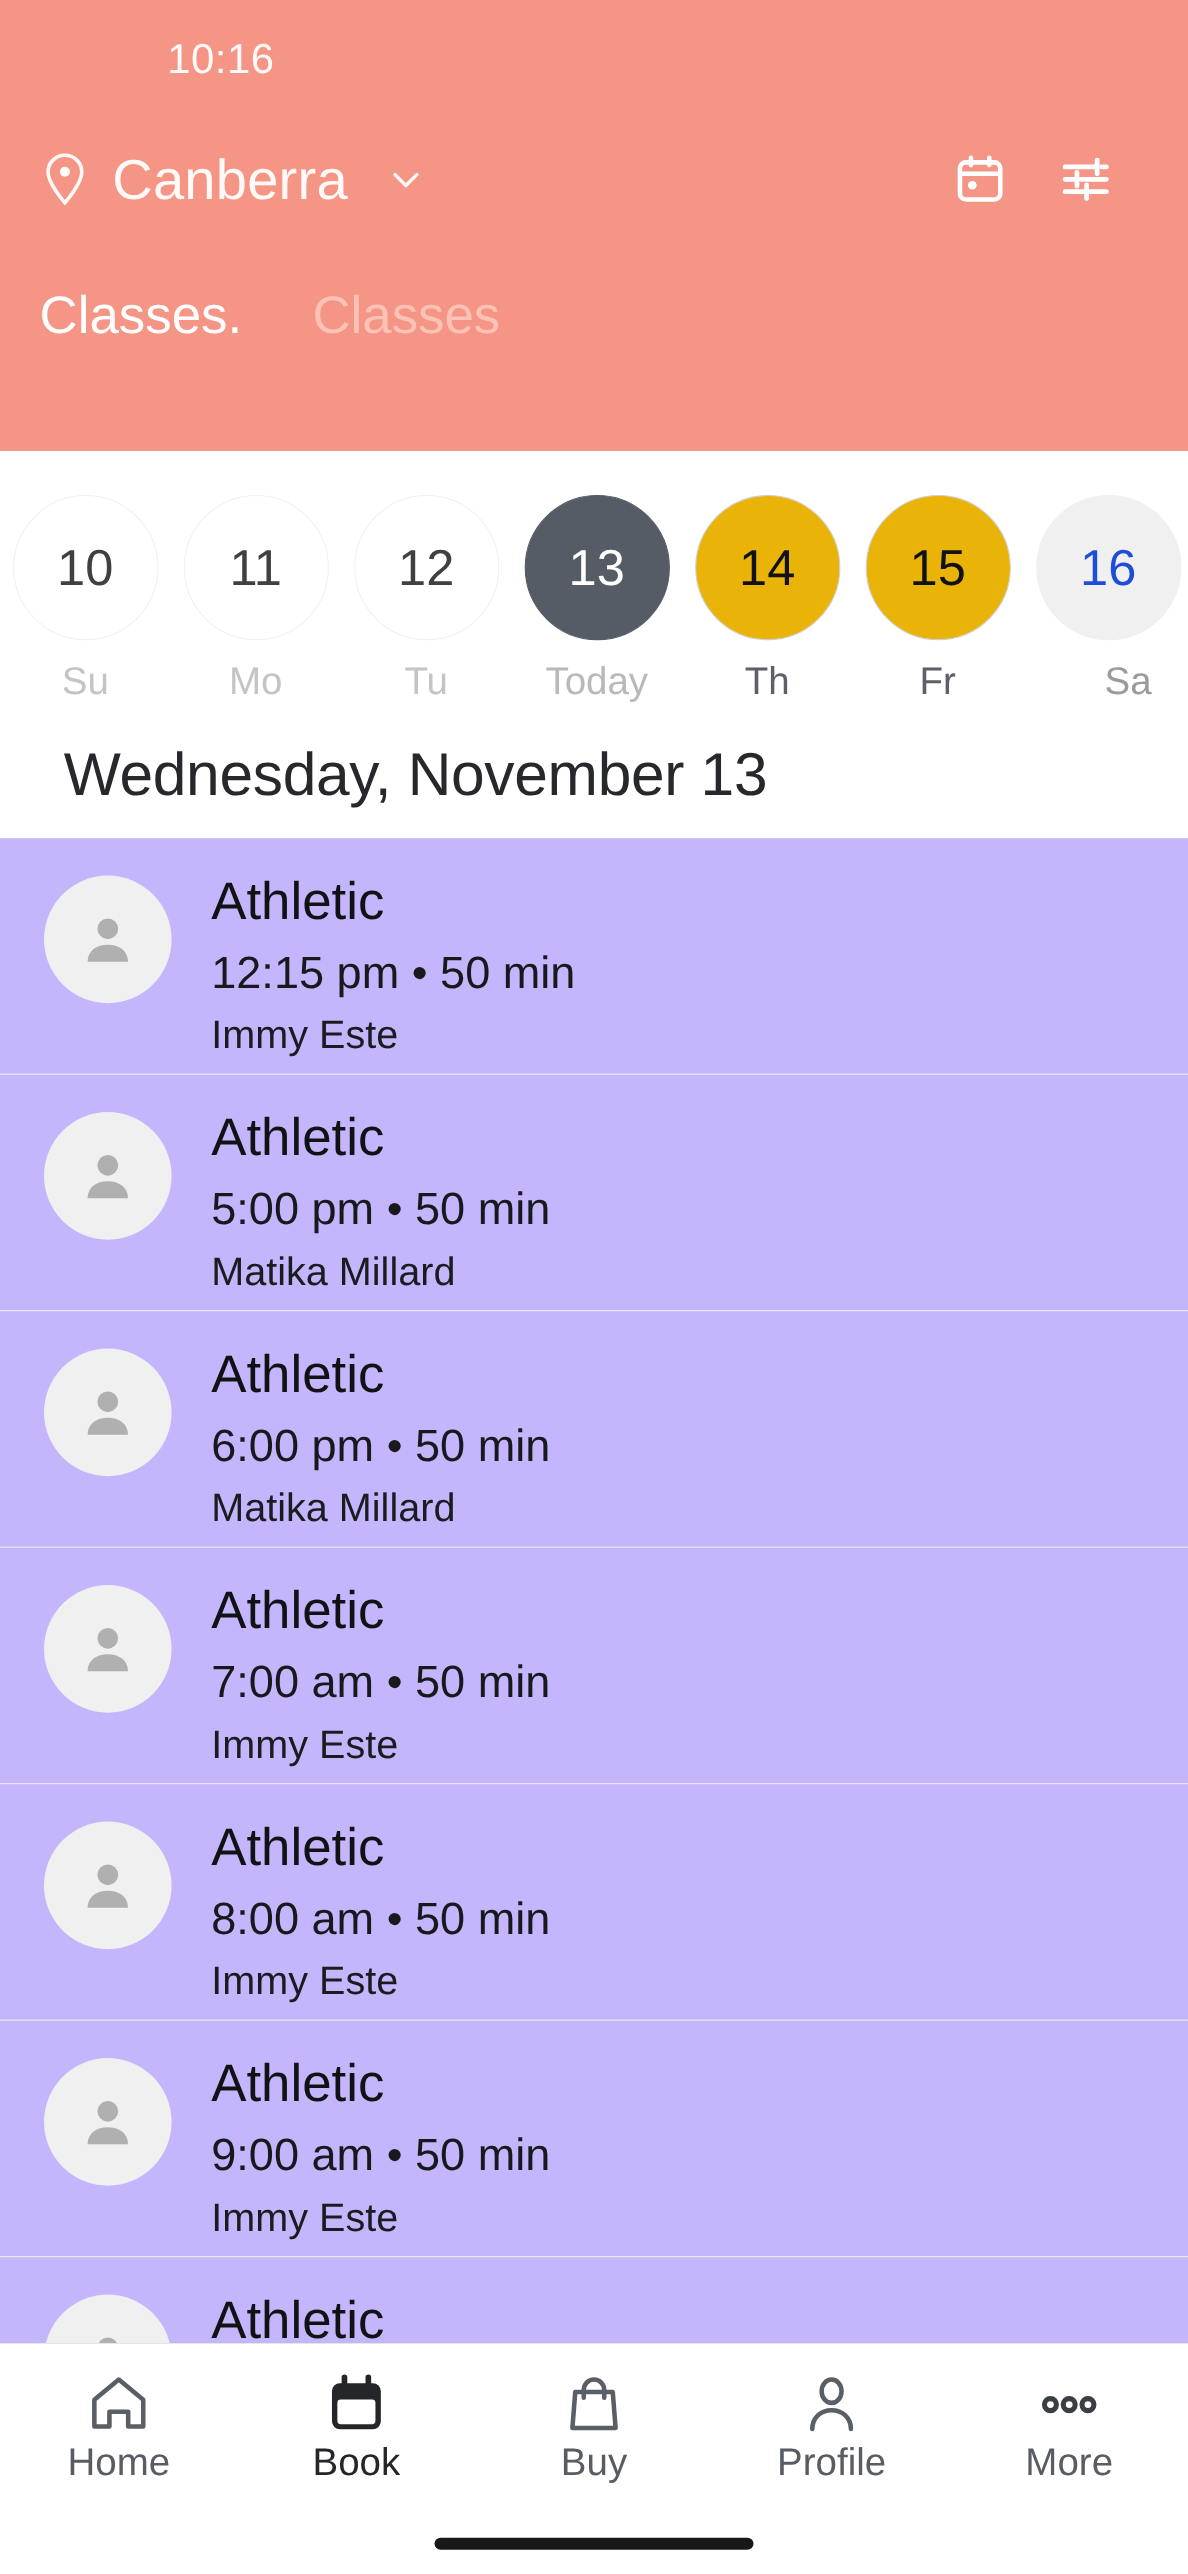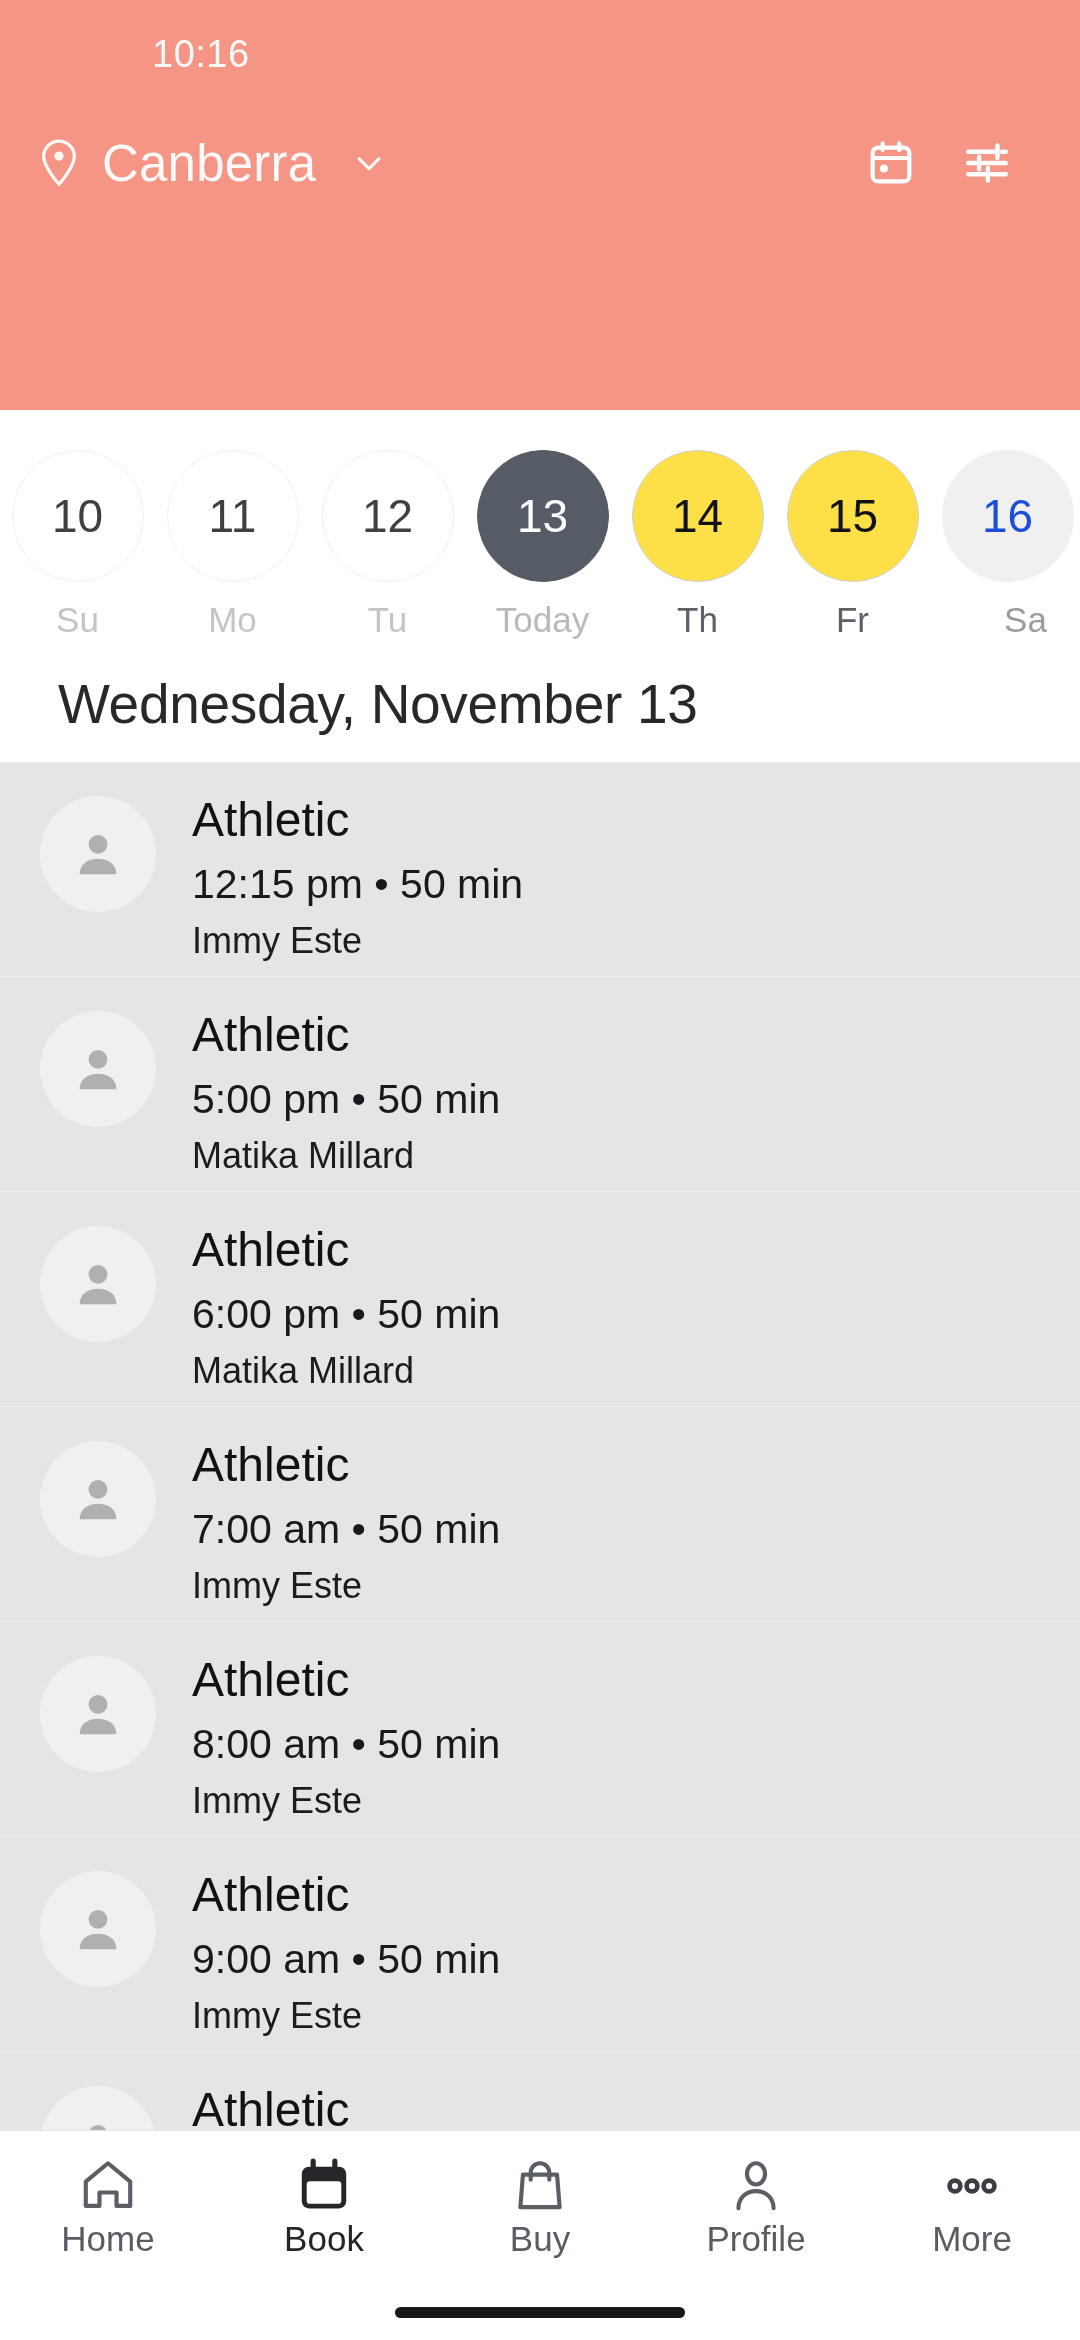--- a/index.html
+++ b/index.html
@@ -58,37 +58,37 @@
   .daycell {
     width:155px; flex:0 0 155px;
     display:flex; flex-direction:column; align-items:center;
   }
   .daycircle {
     width:132px; height:132px; border-radius:50%;
     display:flex; align-items:center; justify-content:center;
     font-size:46px;
   }
   .daycircle.past   { border:1.5px solid #f1f1f1; color:#404040; background:#fff;text-align:center; }
-  .daycircle.future { border:1.5px solid #cfcfcf; color:#111214; background:#fde047; }
+  .daycircle.future { border:1.5px solid #cfcfcf; color:#111214; background:#eab308; }
   .daycircle.today  { background:#565c66; color:#ffffff; border:1.5px solid #565c66; }
   .daycircle.edge   { background:#f0f0f0; color:#1d4ed8; border:1.5px solid #f0f0f0; }
   .daylabel { margin-top:18px; font-size:35px; }
   .daylabel.past   { color:#c4c4c4; }
   .daylabel.today  { color:#b9b9b9; }
   .daylabel.future { color:#5d6068; }
   .daylabel.edge   { color:#9b9b9b;margin-left:36px; }
 
   
   .dateheading {
     padding:22px 0 26px 58px;
     font-size:55px; color:#26282c; font-weight:400; letter-spacing:-0.3px;
   }
 
   
-  .classlist { flex:1 1 auto; overflow:hidden; background:#e5e5e5; }
+  .classlist { flex:1 1 auto; overflow:hidden; background:#c4b5fd; }
   .classrow {
     display:flex; align-items:flex-start;
     padding:30px 0 30px 40px;
     border-bottom:1.5px solid #eeeeee;
     height:215px;
   }
   .avatar {
     width:116px; height:116px; border-radius:50%;
     background:#f0f0f0;
     flex:0 0 116px;
@@ -167,20 +167,24 @@
           <svg class="hicon" viewBox="0 0 24 24" fill="none" xmlns="http://www.w3.org/2000/svg">
             <path d="M3 6.6h13M19 6.6h2" stroke="#ffffff" stroke-width="2.1" stroke-linecap="round"></path>
             <path d="M3 12h4M10 12h11" stroke="#ffffff" stroke-width="2.1" stroke-linecap="round"></path>
             <path d="M3 17.4h8M14 17.4h7" stroke="#ffffff" stroke-width="2.1" stroke-linecap="round"></path>
             <path d="M17 3.6v6M8.2 9v6M12.4 14.4v6" stroke="#ffffff" stroke-width="2.1" stroke-linecap="round"></path>
           </svg>
         </span>
       </div>
     </div>
 
+    <div class="tabs">
+      <div class="tab active">Classes.</div>
+      <div class="tab inactive">Classes</div>
+    </div>
   </div>
 
   <div class="datestrip">
 
     <div class="daycell">
       <div class="daycircle past">10</div>
       <div class="daylabel past">Su</div>
     </div>
 
     <div class="daycell">

